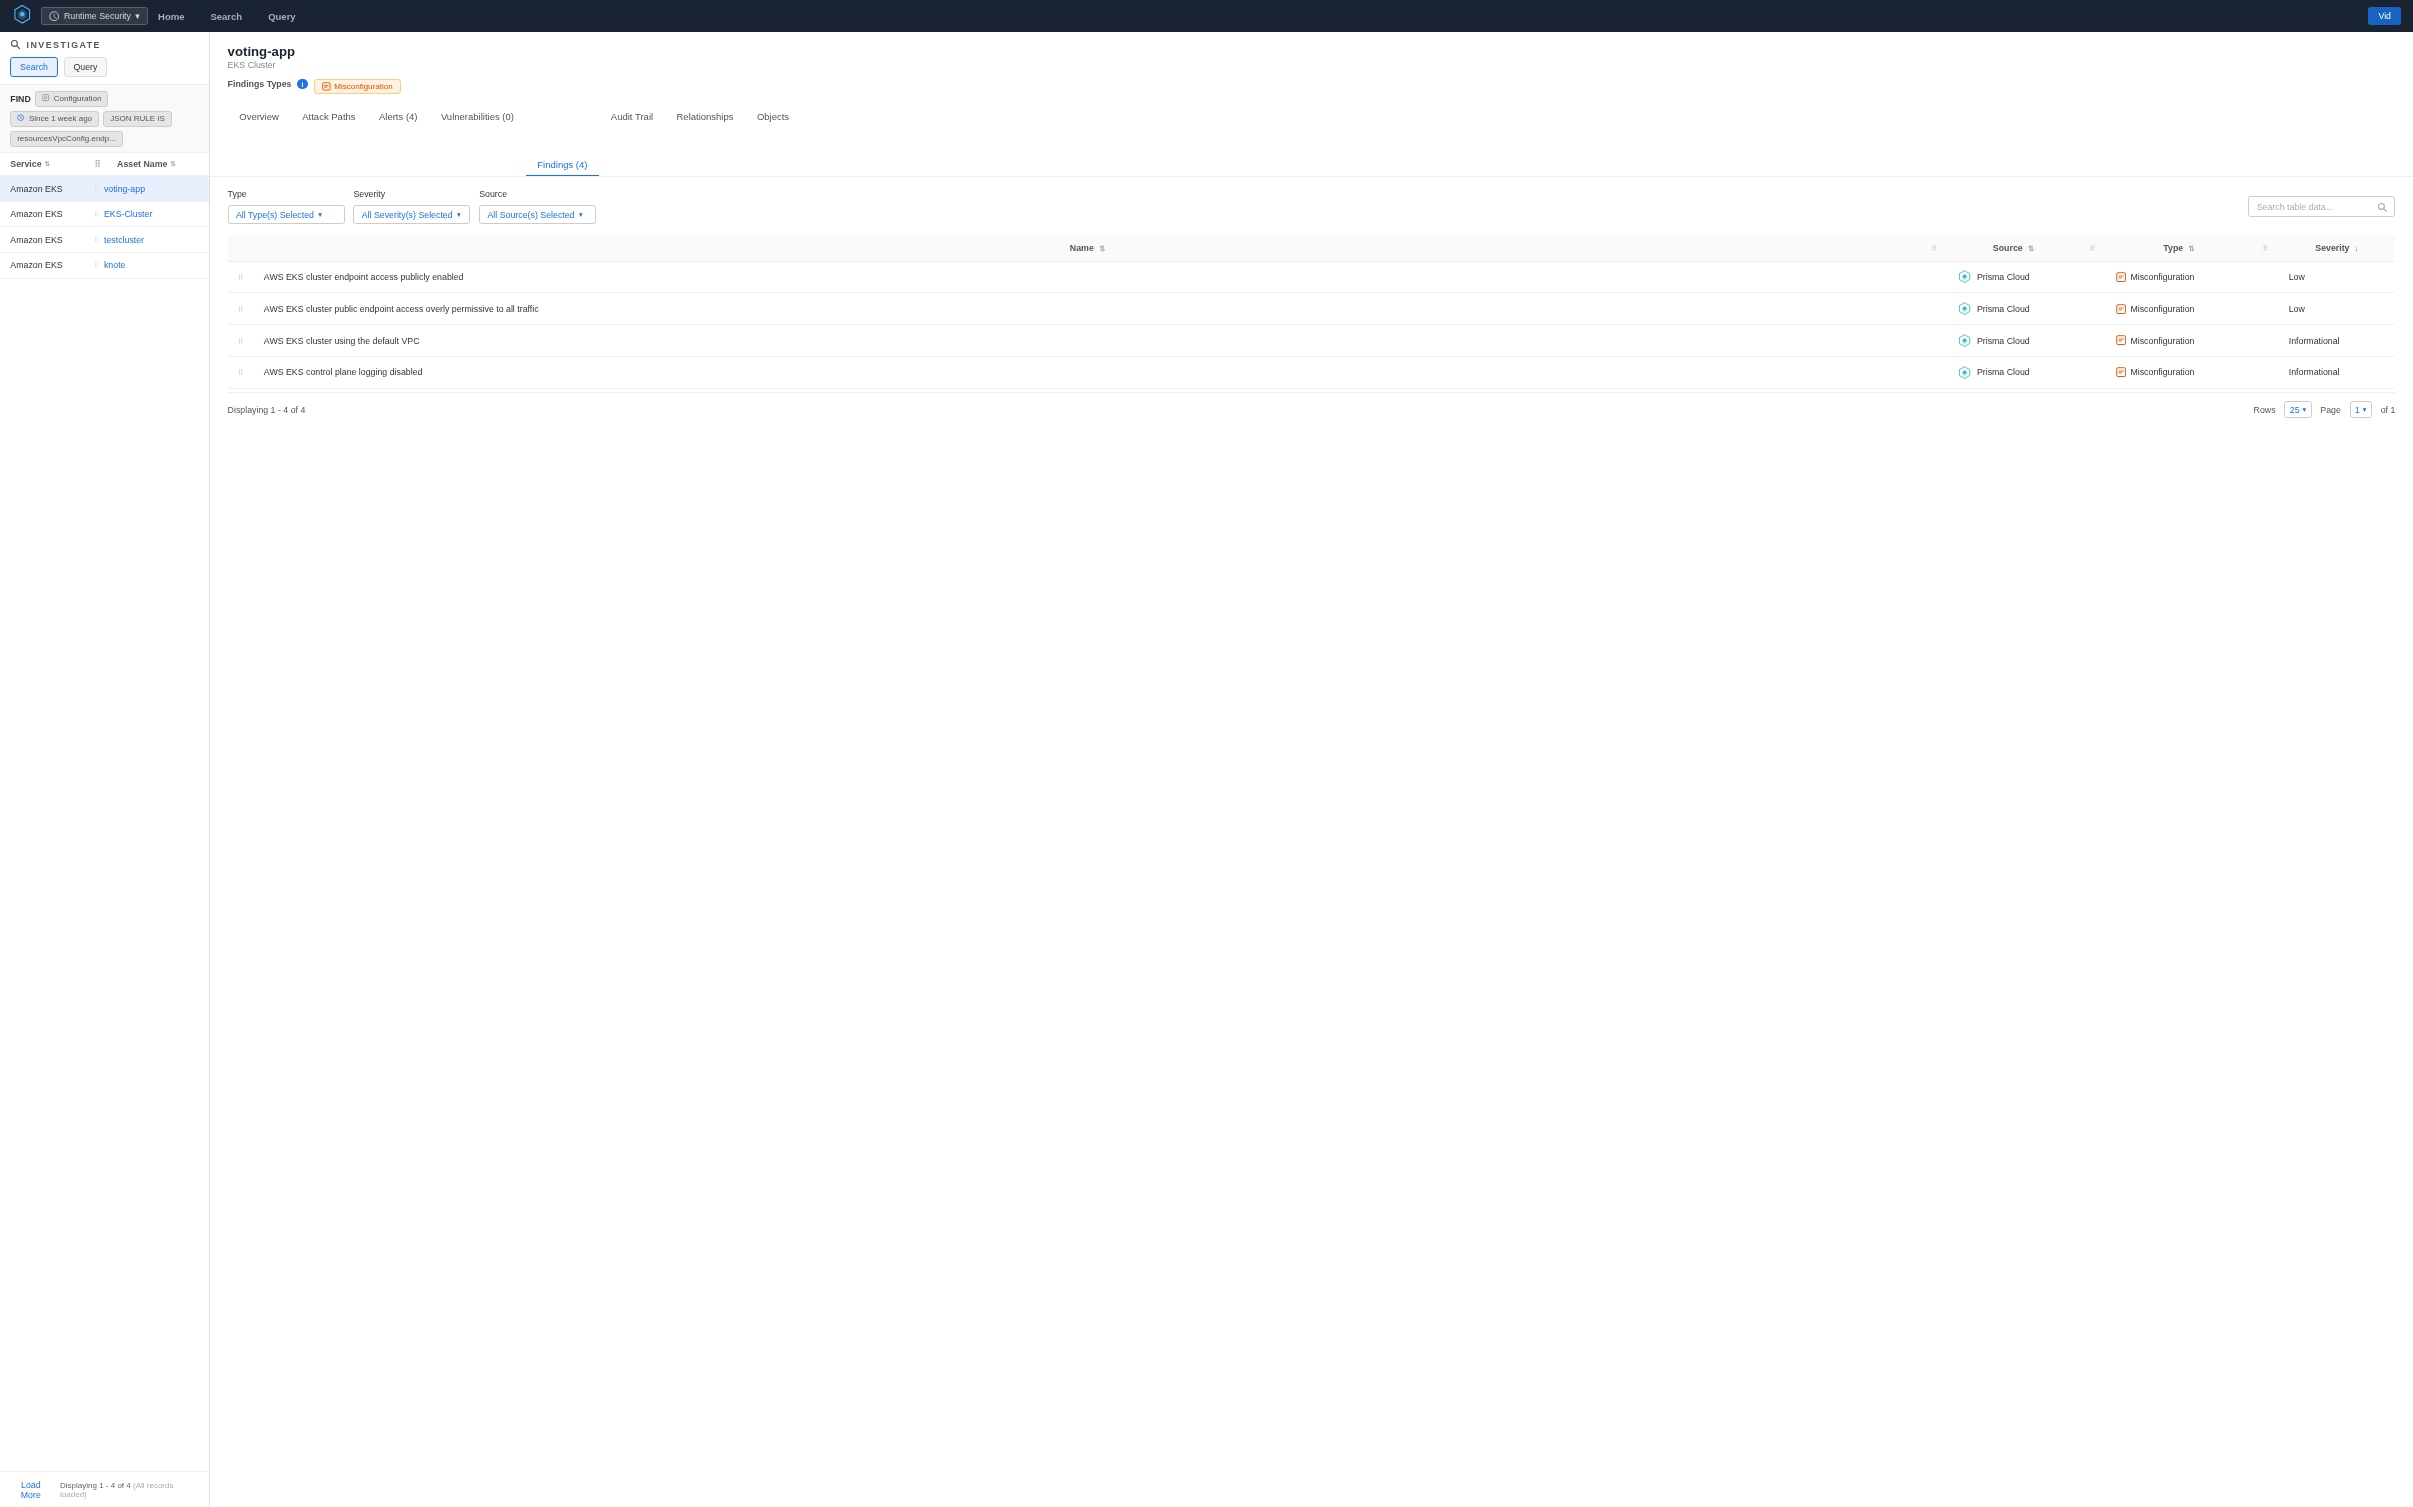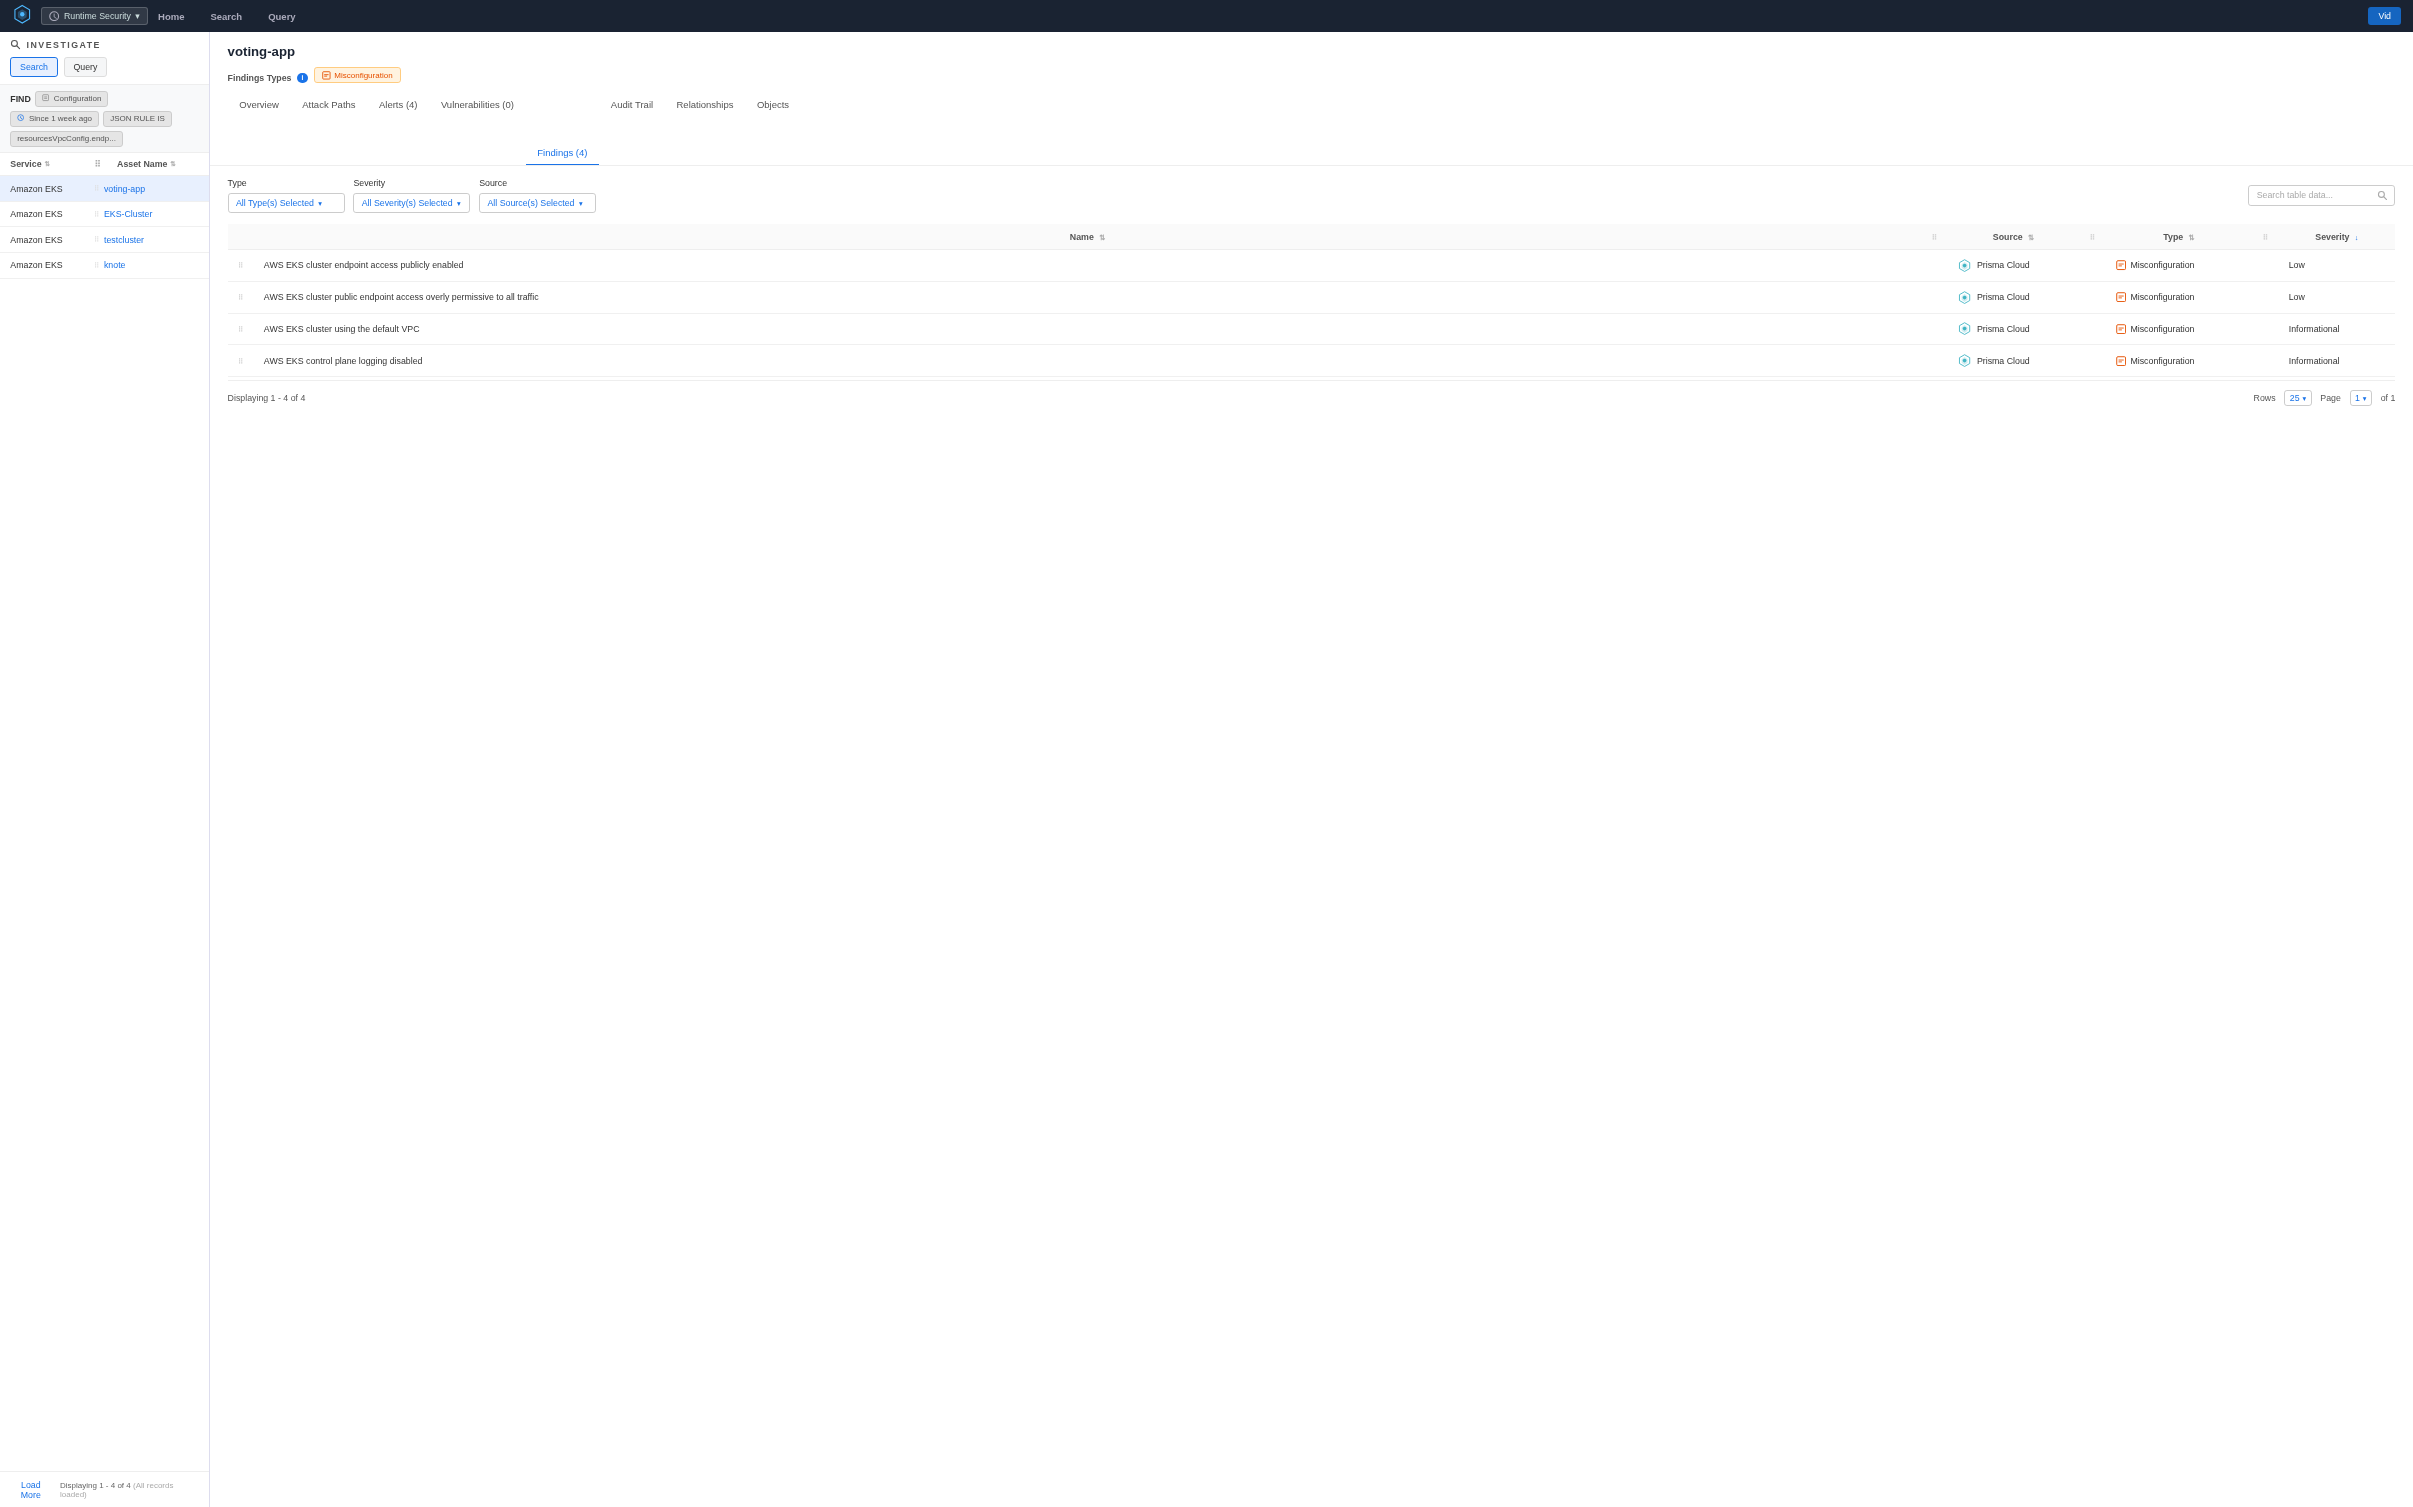--- a/index.html
+++ b/index.html
@@ -48,21 +48,21 @@
 
     
     .left-footer { padding: 7.3px 10.3px; border-top: 0.7px solid #eee; display: flex; align-items: center; gap: 8.8px; }
     .load-more-btn { background: none; border: none; color: #1a73e8; font-size: 8.8px; cursor: pointer; font-weight: 500; }
     .displaying-text { font-size: 8px; color: #666; }
 
     
     .right-header { padding: 11.7px 17.6px 0; border-bottom: 0.7px solid #eee; }
     .asset-title { font-size: 13.2px; font-weight: 600; color: #1a2332; }
     .asset-subtitle { font-size: 8.8px; color: #888; margin-top: 1.5px; }
-    .findings-types { margin-top: 8.8px; font-size: 8.8px; color: #555; display: flex; align-items: flex-end; gap: 5.9px; }
+    .findings-types { margin-top: 8.8px; font-size: 8.8px; color: #555; display: flex; align-items: flex-start; gap: 5.9px; }
     .findings-types-label { font-weight: 600; }
     .misconfig-badge { background: #fff3e0; border: 0.7px solid #ffcc80; color: #e65100; border-radius: 2.9px; padding: 2.2px 7.3px; font-size: 8px; display: flex; align-items: center; gap: 3.7px; }
 
     
     .tabs { display: flex; gap: 0; margin-top: 10.3px; }
     .tab { padding: 5.9px 11.7px; font-size: 9.5px; color: #555; cursor: pointer; border-bottom: 1.5px solid transparent; white-space: nowrap; }
     .tab.active { color: #1a73e8; border-bottom: 1.5px solid #1a73e8; font-weight: 500; margin-top: 48px; }
 
     
     .right-content { padding: 11.7px 17.6px; flex: 1; overflow-y: auto; }
@@ -213,20 +213,21 @@
         <span class="displaying-text">
           <span>Displaying 1 - 4 of 4</span>
           <span style="color:#aaa;">(All records loaded)</span>
         </span>
       </div>
     </div>
 
     <div class="right-panel">
       <div class="right-header">
         <div class="asset-title">voting-app</div>
+        <div class="asset-subtitle">EKS Cluster</div>
         <div class="findings-types">
           <span class="findings-types-label">Findings Types</span>
           <span class="info-icon">i</span>
           <span class="misconfig-badge">
             <svg width="8.8" height="8.8" viewBox="0 0 12 12">
                 <rect x="1" y="1" width="10" height="10" rx="1" fill="none" stroke="#e65100" stroke-width="1.2"></rect>
                 <line x1="3" y1="5" x2="9" y2="5" stroke="#e65100" stroke-width="1.2"></line>
                 <line x1="3" y1="7" x2="7" y2="7" stroke="#e65100" stroke-width="1.2"></line>
               </svg>
             <span>Misconfiguration</span>

